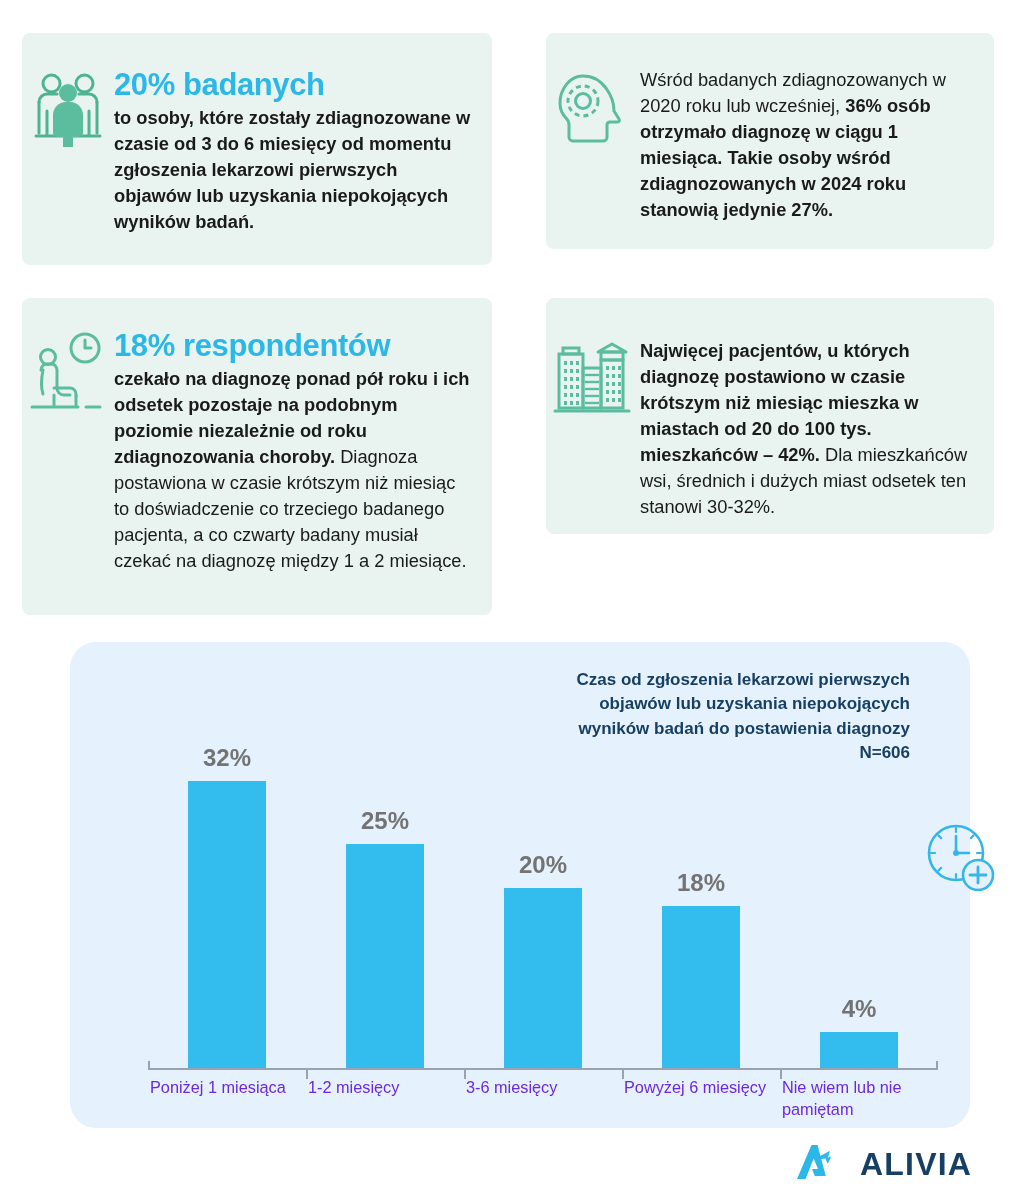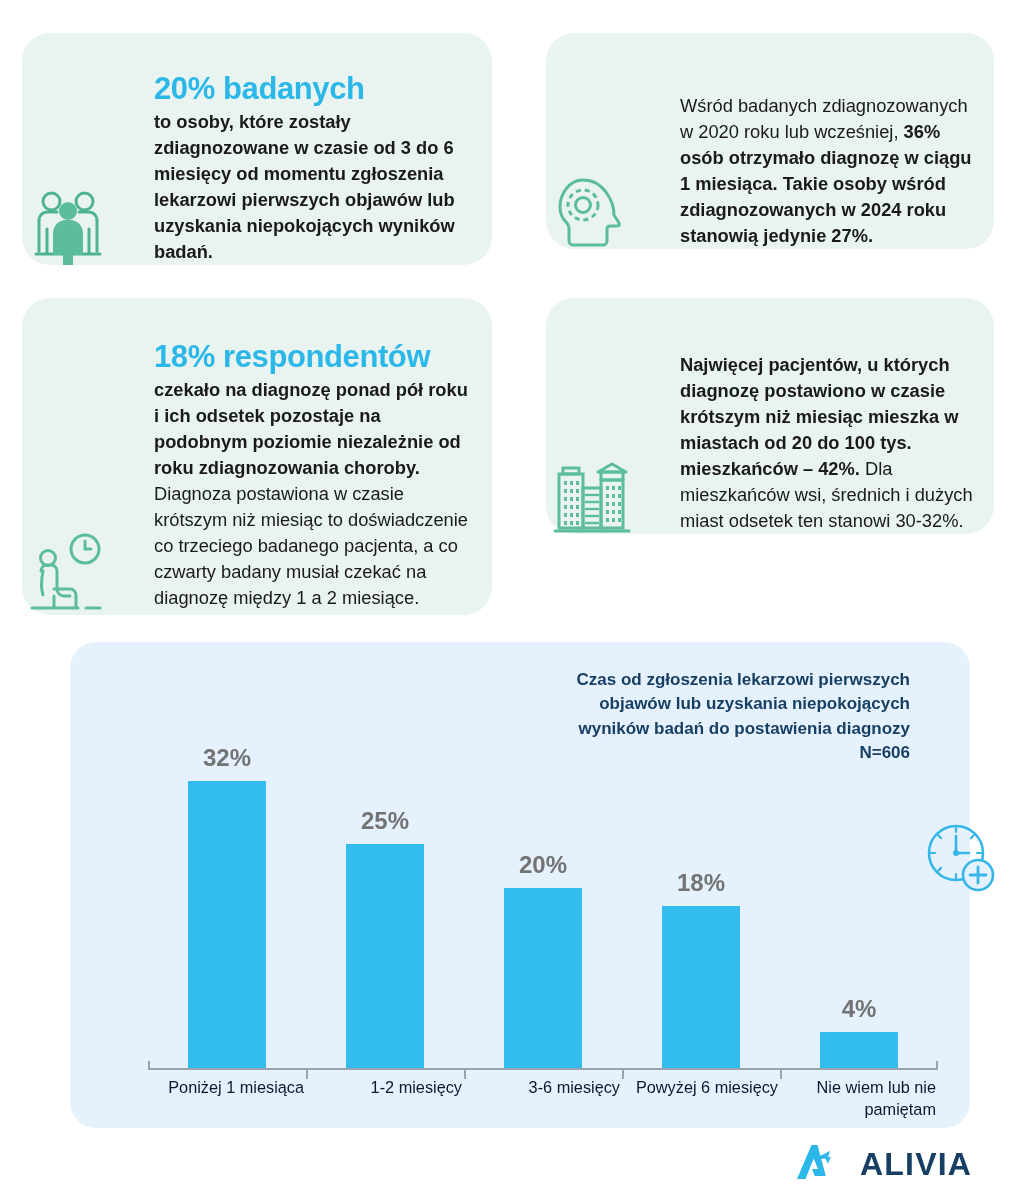--- a/index.html
+++ b/index.html
@@ -10,24 +10,23 @@
     background: #ffffff;
     font-family: "Liberation Sans", sans-serif;
     position: relative;
     overflow: hidden;
   }
 
   
   .card {
     position: absolute;
     background: #e9f4f1;
-    border-radius: 28px;
-    display: flex;
-    align-items: flex-end;
-    gap: 40px;
+    border-radius: 8px;
+    display: flex;
+    align-items: flex-start;
   }
   .card-icon {
     flex: 0 0 auto;
     width: 92px;
     display: flex;
     justify-content: center;
     padding-top: 4px;
   }
   .card-body { flex: 1 1 auto; padding-right: 18px; }
 
@@ -44,21 +43,21 @@
     font-size: 18.3px;
     line-height: 1.42;
   }
   .card-text .reg { font-weight: normal; }
   .t-bold { font-weight: bold; }
 
   
   #card-1 { left: 22px;  top: 33px;  width: 470px; height: 232px; padding: 34px 0 0 0; }
   #card-2 { left: 546px; top: 33px;  width: 448px; height: 216px; padding: 34px 0 0 0; }
   #card-3 { left: 22px;  top: 298px; width: 470px; height: 317px; padding: 30px 0 4px 0; }
-  #card-4 { left: 546px; top: 298px; width: 448px; height: 236px; padding: 32px 0 0 0; }
+  #card-4 { left: 546px; top: 298px; width: 448px; height: 236px; padding: 40px 0 0 0; }
 
   #card-2 .card-body, #card-4 .card-body { padding-left: 2px; }
 
   
   .ico { display: block; }
 
   
   #chart-panel {
     position: absolute;
     left: 70px;
@@ -143,22 +142,22 @@
 
   .xlabels {
     position: absolute;
     left: 78px;
     top: 434px;
     width: 790px;
     display: flex;
   }
   .xlabel {
     flex: 1 1 0;
-    text-align: right;
-    color: #0f172a;
+    text-align: left;
+    color: #6d28d9;
     font-size: 16.3px;
     line-height: 1.35;
     padding: 0 2px;
   }
 
   
   #clock-plus-wrap {
     position: absolute;
     left: 925px;
     top: 822px;

